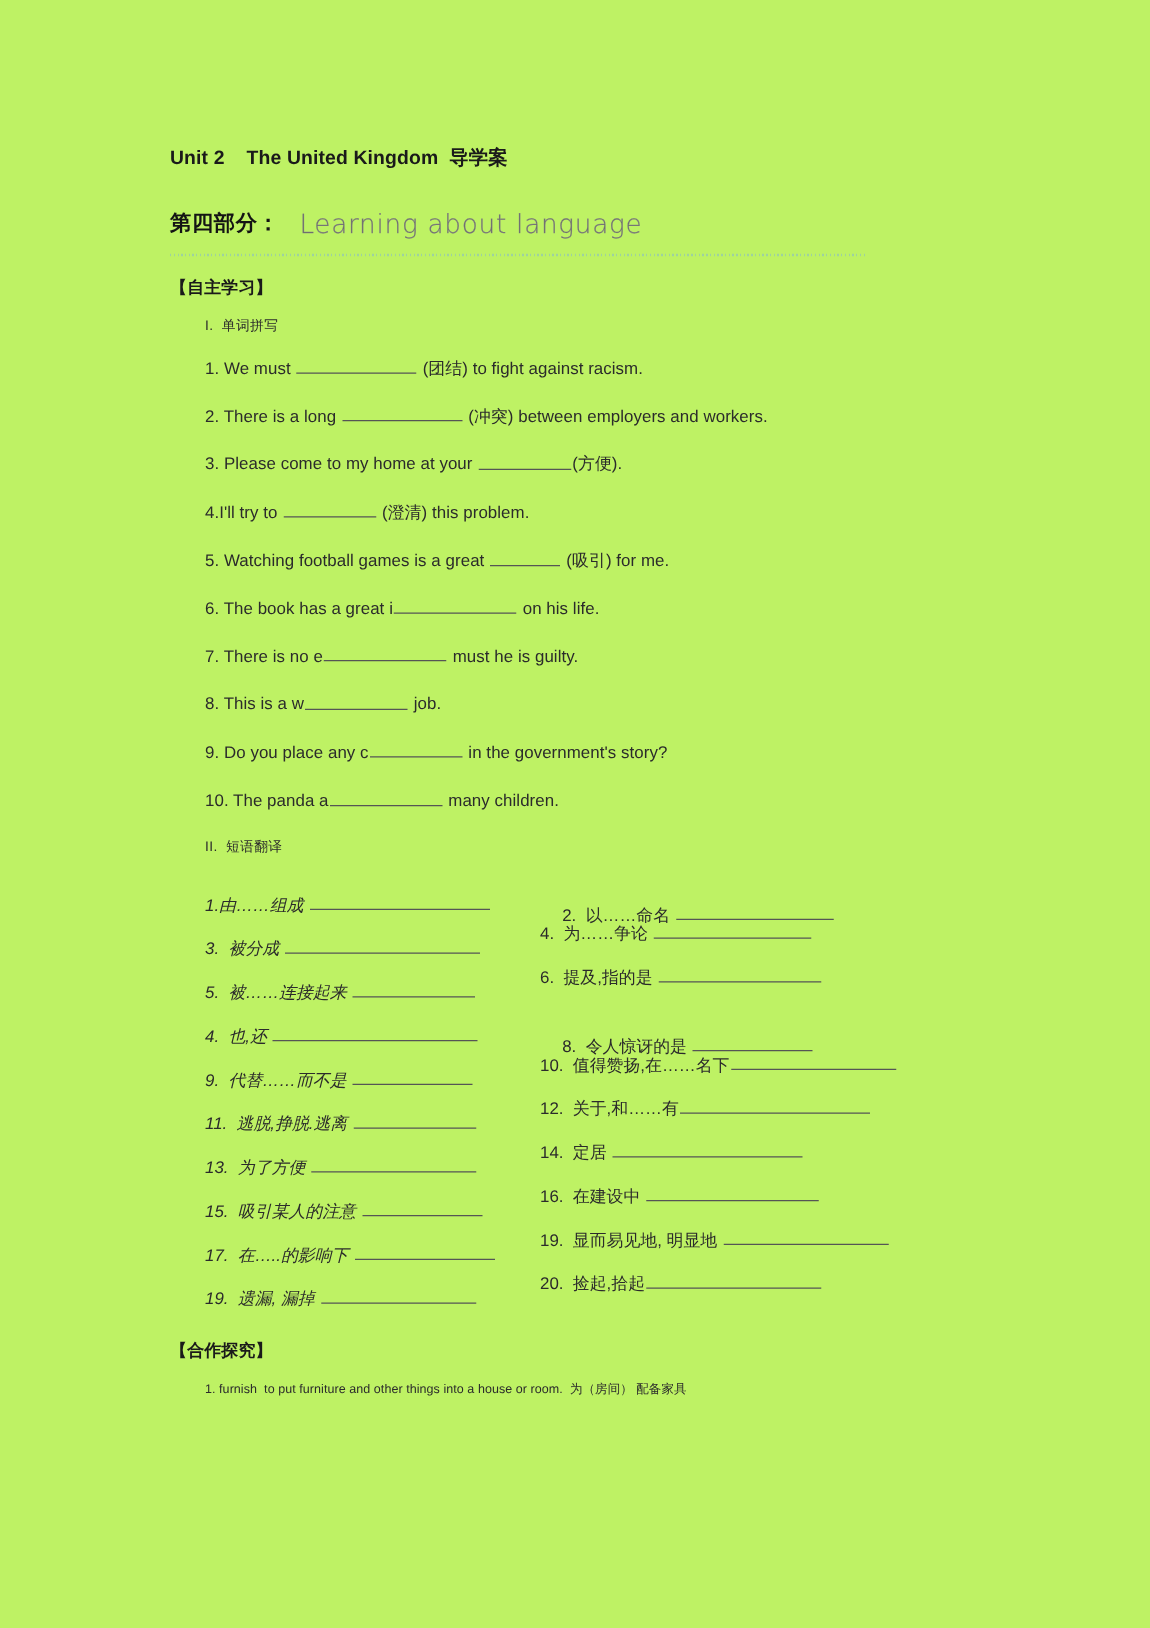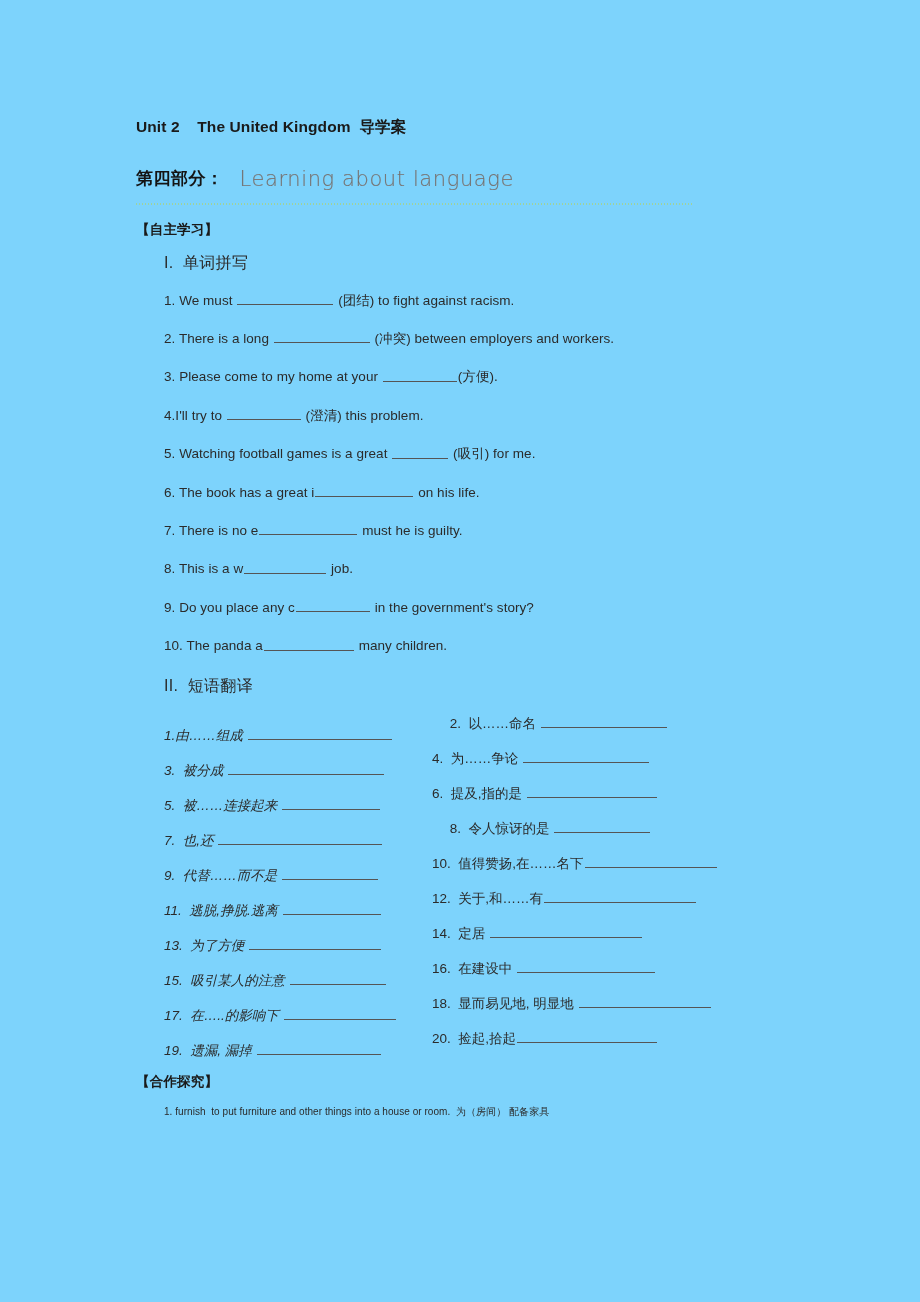--- a/index.html
+++ b/index.html
@@ -11,21 +11,21 @@
   body {
     font-family: "Liberation Sans", "DejaVu Sans", sans-serif;
     color: #2b2b2b;
     -webkit-font-smoothing: antialiased;
   }
   .page {
     position: relative;
     width: 920px;
     height: 1302px;
     margin: 0 auto;
-    background: #7dd3fc;
+    background: #bef264;
     overflow: hidden;
   }
   .content {
     position: absolute;
     left: 136px;
     top: 118px;
     width: 700px;
   }
 
   
@@ -78,21 +78,21 @@
     margin: 0 0 14px 0;
     white-space: pre;
     letter-spacing: 0.2px;
   }
 
   
   .indent {
     padding-left: 28px;
   }
   .sub-head {
-    font-size: 16px;
+    font-size: 11px;
     color: #2b2b2b;
     margin: 0 0 18px 0;
     white-space: pre;
     letter-spacing: 0.3px;
   }
   .q-line {
     font-size: 13.5px;
     color: #2b2b2b;
     line-height: 1;
     margin: 0 0 22.5px 0;
@@ -127,28 +127,29 @@
     font-style: italic;
   }
   .col-b {
     position: absolute;
     left: 268px;
     top: 0;
     white-space: pre;
   }
   .col-b.shift {
     left: 282px;
+    margin-top: 20px;
   }
 
   
   .explore-head {
     font-size: 13.5px;
     font-weight: bold;
     color: #1a1a1a;
-    margin: 8px 0 14px 0;
+    margin: 19px 0 14px 0;
     white-space: pre;
     letter-spacing: 0.2px;
   }
   .explore-line {
     font-size: 10px;
     color: #2b2b2b;
     margin: 0 0 22px 0;
     padding-left: 28px;
     white-space: pre;
     letter-spacing: 0.05px;
@@ -190,26 +191,26 @@
         </div>
     </div>
 
     <div class="indent">
       <div class="sub-head">II.  短语翻译</div>
     </div>
     <div class="phrase-grid" id="phrase-rows">
         <div class="phrase-row"><span class="col-a"><span>1.由……组成 </span><span class="blank" style="width: 144px;"></span></span><span class="col-b shift"><span> 2.  以……命名 </span><span class="blank" style="width: 126px;"></span></span></div>
         <div class="phrase-row"><span class="col-a"><span>3.  被分成 </span><span class="blank" style="width: 156px;"></span></span><span class="col-b"><span>4.  为……争论 </span><span class="blank" style="width: 126px;"></span></span></div>
         <div class="phrase-row"><span class="col-a"><span>5.  被……连接起来 </span><span class="blank" style="width: 98px;"></span></span><span class="col-b"><span>6.  提及,指的是 </span><span class="blank" style="width: 130px;"></span></span></div>
-        <div class="phrase-row"><span class="col-a"><span>7.  也,还 </span><span class="blank" style="width: 164px;"></span></span><span class="col-b shift"><span> 8.  令人惊讶的是 </span><span class="blank" style="width: 96px;"></span></span></div>
+        <div class="phrase-row"><span class="col-a"><span>4.  也,还 </span><span class="blank" style="width: 164px;"></span></span><span class="col-b shift"><span> 8.  令人惊讶的是 </span><span class="blank" style="width: 96px;"></span></span></div>
         <div class="phrase-row"><span class="col-a"><span>9.  代替……而不是 </span><span class="blank" style="width: 96px;"></span></span><span class="col-b"><span>10.  值得赞扬,在……名下</span><span class="blank" style="width: 132px;"></span></span></div>
         <div class="phrase-row"><span class="col-a"><span>11.  逃脱,挣脱.逃离 </span><span class="blank" style="width: 98px;"></span></span><span class="col-b"><span>12.  关于,和……有</span><span class="blank" style="width: 152px;"></span></span></div>
         <div class="phrase-row"><span class="col-a"><span>13.  为了方便 </span><span class="blank" style="width: 132px;"></span></span><span class="col-b"><span>14.  定居 </span><span class="blank" style="width: 152px;"></span></span></div>
         <div class="phrase-row"><span class="col-a"><span>15.  吸引某人的注意 </span><span class="blank" style="width: 96px;"></span></span><span class="col-b"><span>16.  在建设中 </span><span class="blank" style="width: 138px;"></span></span></div>
-        <div class="phrase-row"><span class="col-a"><span>17.  在…..的影响下 </span><span class="blank" style="width: 112px;"></span></span><span class="col-b"><span>18.  显而易见地, 明显地 </span><span class="blank" style="width: 132px;"></span></span></div>
+        <div class="phrase-row"><span class="col-a"><span>17.  在…..的影响下 </span><span class="blank" style="width: 112px;"></span></span><span class="col-b"><span>19.  显而易见地, 明显地 </span><span class="blank" style="width: 132px;"></span></span></div>
         <div class="phrase-row"><span class="col-a"><span>19.  遗漏, 漏掉 </span><span class="blank" style="width: 124px;"></span></span><span class="col-b"><span>20.  捡起,拾起</span><span class="blank" style="width: 140px;"></span></span></div>
       </div>
 
     <div class="explore-head">【合作探究】</div>
     <div id="explore-lines">
         <div class="explore-line">1. furnish  to put furniture and other things into a house or room.  为（房间） 配备家具</div>
       </div>
 
   </div>
 </div>

